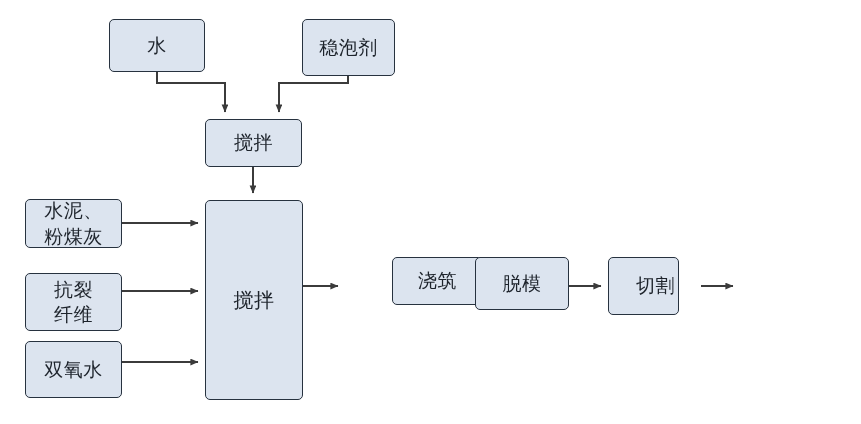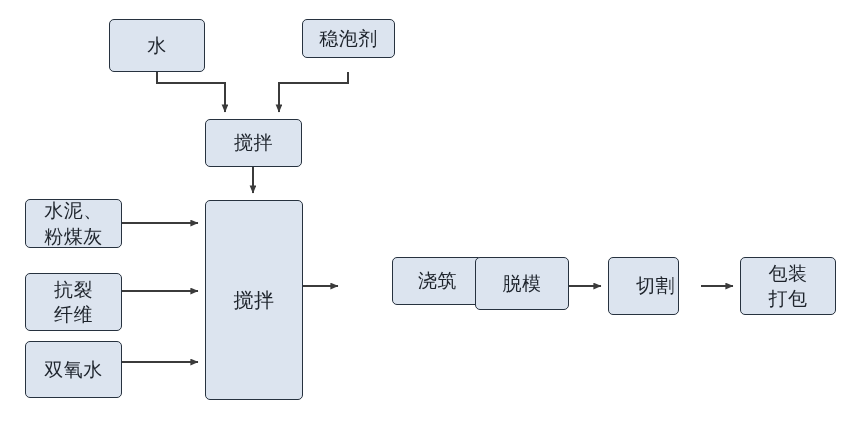--- a/index.html
+++ b/index.html
@@ -72,36 +72,34 @@
 
     <path d="M436,286 L468,286" fill="none" stroke="#3b3b3b" stroke-width="2" marker-end="url(#arrowhead)"></path>
 
     <path d="M569,286 L601,286" fill="none" stroke="#3b3b3b" stroke-width="2" marker-end="url(#arrowhead)"></path>
 
     <path d="M701,286 L733,286" fill="none" stroke="#3b3b3b" stroke-width="2" marker-end="url(#arrowhead)"></path>
   </svg>
 
   <div class="node" style="left:109px; top:19px; width:96px; height:53px;">水</div>
 
-  <div class="node" style="left:302px; top:19px; width:93px; height:39px;">稳泡剂</div>
+  <div class="node" style="left:302px; top:19px; width:93px; height:57px;">稳泡剂</div>
 
   <div class="node" style="left:205px; top:119px; width:97px; height:48px;">搅拌</div>
 
   <div class="node" style="left:25px; top:199px; width:97px; height:49px;text-align:right;">水泥、
 粉煤灰</div>
 
   <div class="node" style="left:25px; top:273px; width:97px; height:58px;">抗裂
 纤维</div>
 
   <div class="node" style="left:25px; top:341px; width:97px; height:57px;">双氧水</div>
 
   <div class="node node-lg" style="left:205px; top:200px; width:98px; height:200px;">搅拌</div>
 
   <div class="node" style="left:345px; top:257px; width:91px; height:48px;margin-left:47px;">浇筑</div>
 
   <div class="node" style="left:475px; top:257px; width:94px; height:53px;">脱模</div>
 
   <div class="node" style="left:608px; top:257px; width:71px; height:58px;padding-left:24px;">切割</div>
 
-  <div class="node" style="left:740px; top:257px; width:96px; height:58px;">包装
-打包</div>
 
 </div>
 
 </body></html>

